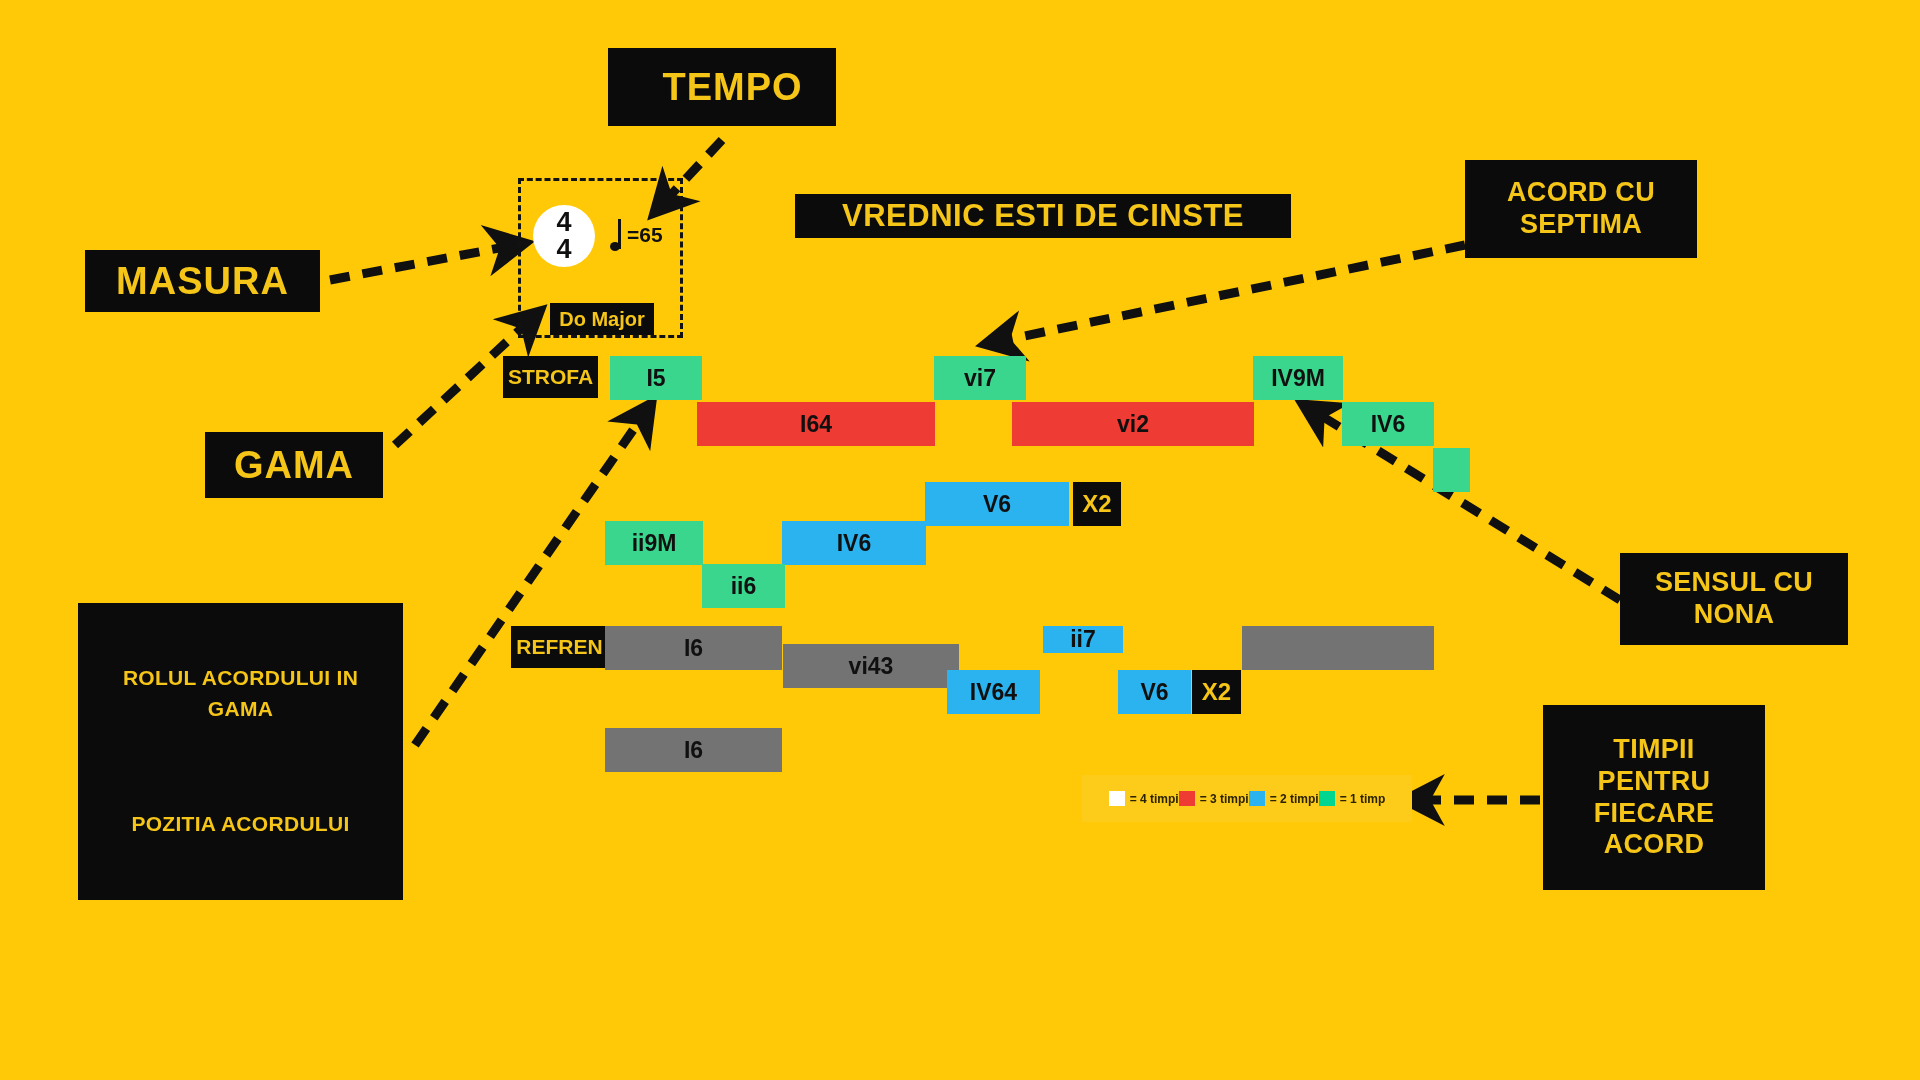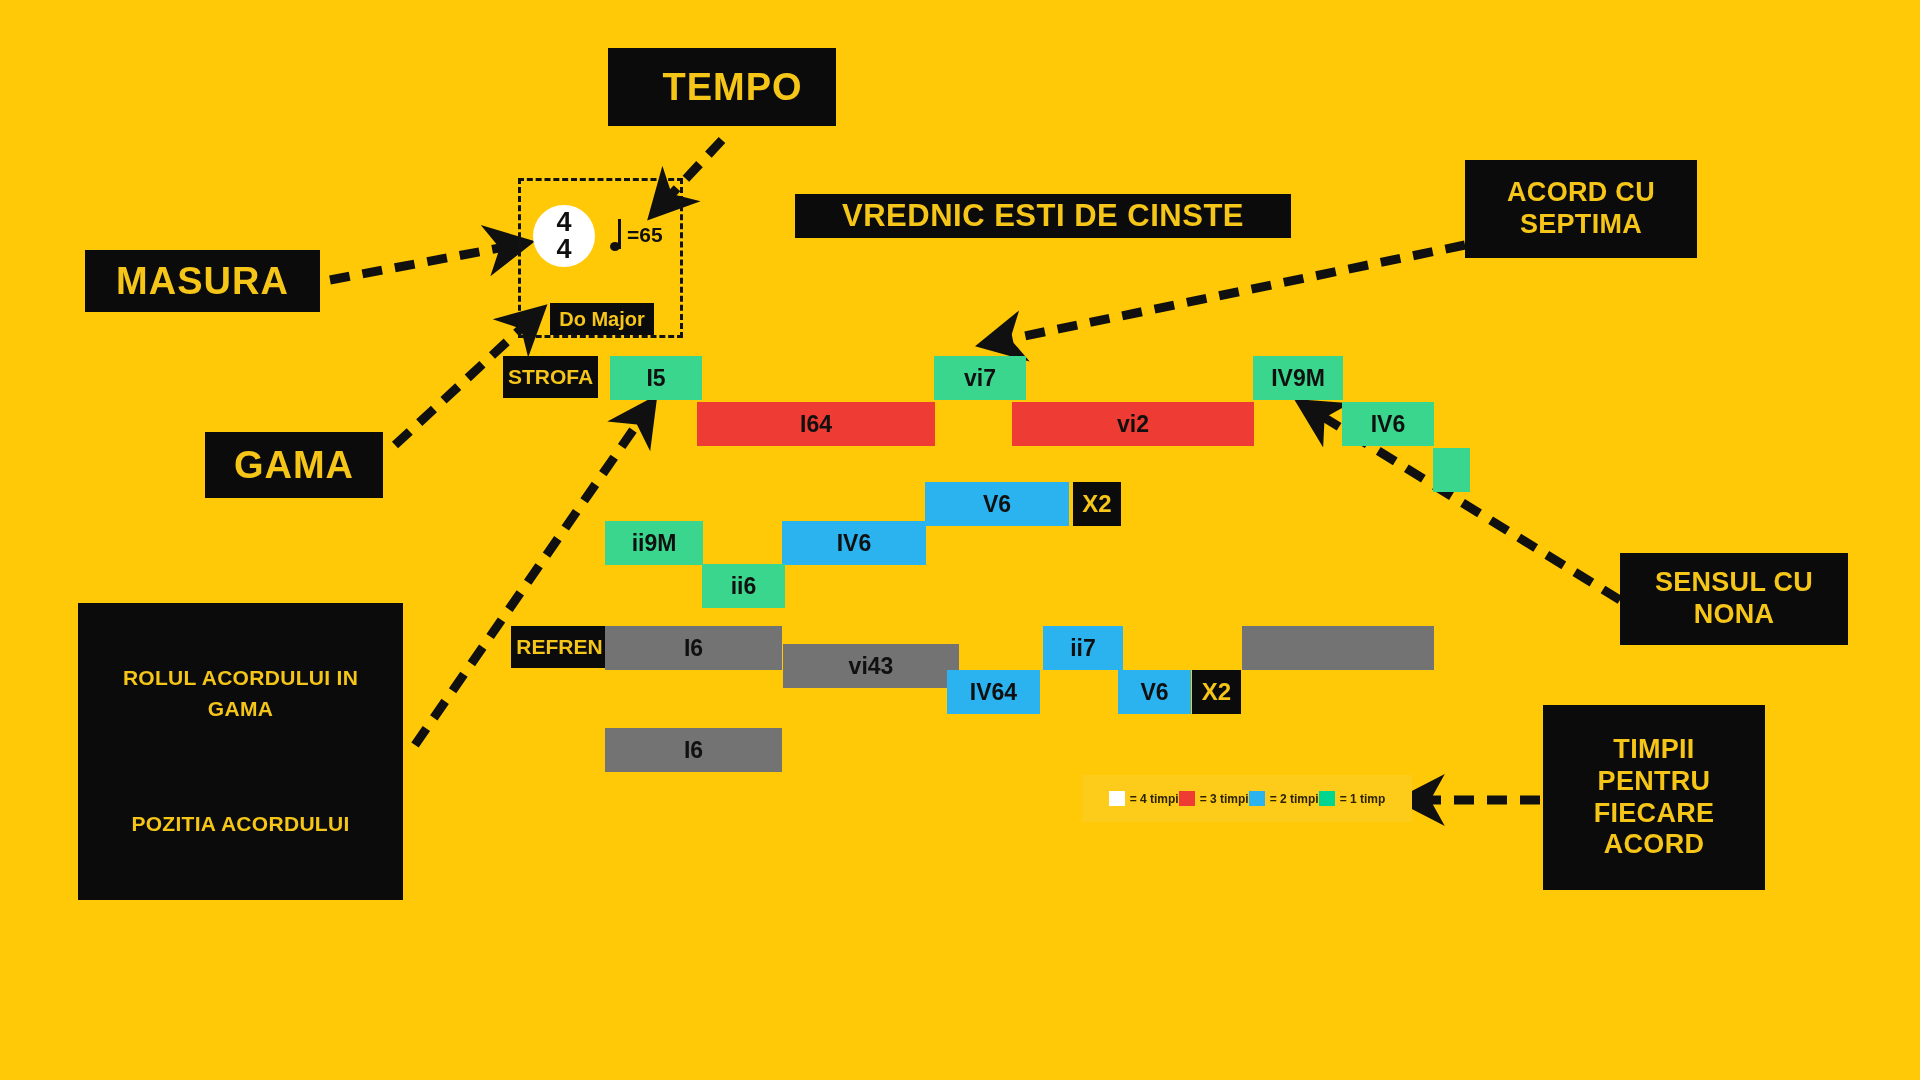--- a/index.html
+++ b/index.html
@@ -295,21 +295,21 @@
 </div>
 
 <div class="abs chord c-white" style="left:783px; top:644px; width:176px; height:44px;justify-content:center;">
   <span>vi43</span>
 </div>
 
 <div class="abs chord c-blue" style="left:947px; top:670px; width:93px; height:44px;">
   <span>IV64</span>
 </div>
 
-<div class="abs chord c-blue" style="left:1043px; top:626px; width:80px; height:44px;">
+<div class="abs chord c-blue" style="left:1043px; top:626px; width:80px; height:27px;">
   <span>ii7</span>
 </div>
 
 <div class="abs chord c-blue" style="left:1118px; top:670px; width:73px; height:44px;">
   <span>V6</span>
 </div>
 
 <div class="abs chord c-black" style="left:1192px; top:670px; width:49px; height:44px;">
   <span>X2</span>
 </div>

